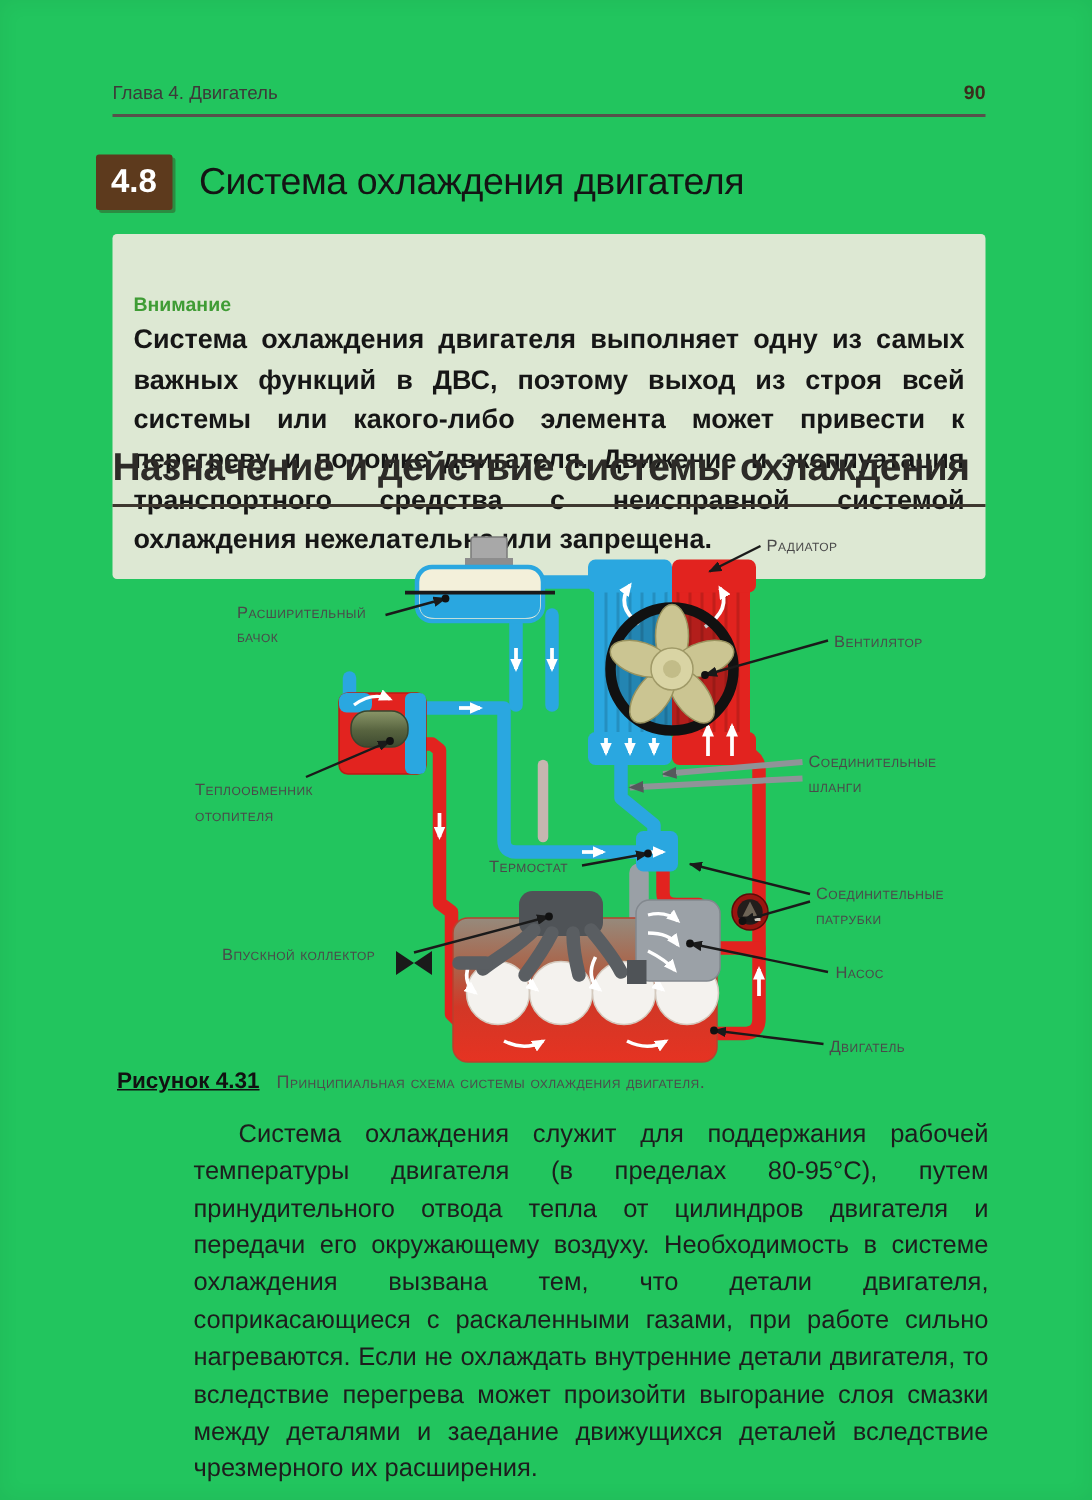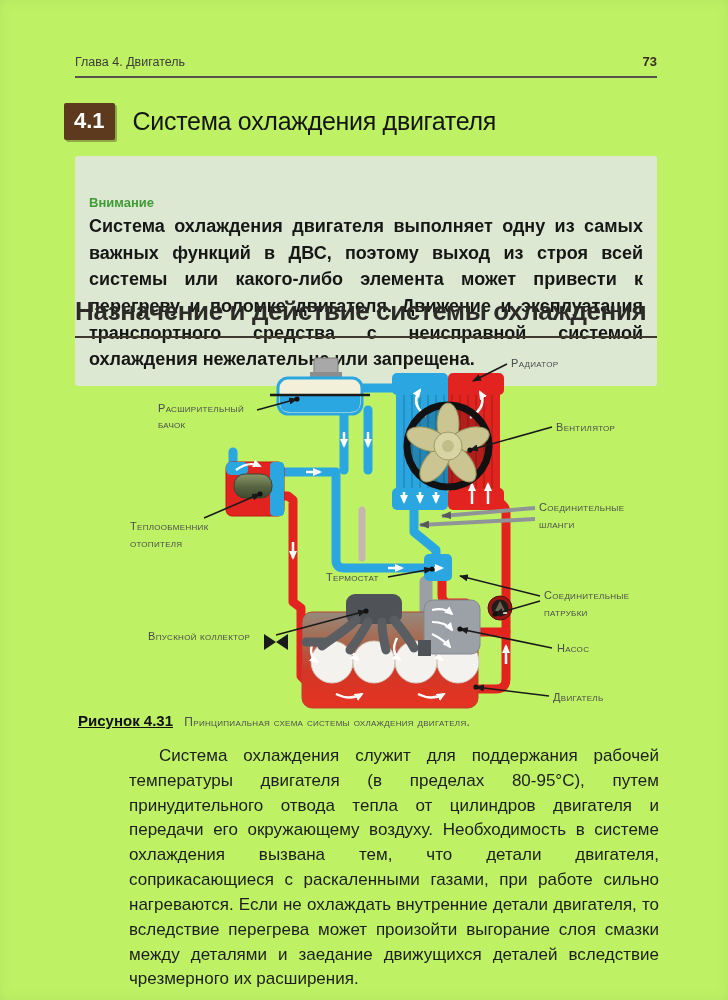--- a/index.html
+++ b/index.html
@@ -1,16 +1,16 @@
 <!DOCTYPE html>
 <html lang="ru"><head>
 <meta charset="utf-8">
 <style>
   html,body{margin:0;padding:0;background:#ececea;}
-  .page{position:relative;width:728px;height:1000px;background:#bef264;margin:0 auto;
+  .page{position:relative;width:728px;height:1000px;background:#22c55e;margin:0 auto;
         font-family:"Liberation Sans",sans-serif;color:#1c1c1c;overflow:hidden;
         box-shadow:inset 0 0 14px rgba(0,0,0,0.06);}
   
   .hdr{position:absolute;top:54px;left:75px;width:582px;display:flex;justify-content:space-between;
        align-items:flex-end;padding-bottom:7px;border-bottom:2px solid #57524b;}
   .hdr .chapter{font-size:12.5px;color:#3c3b39;}
   .hdr .pageno{font-size:13px;font-weight:bold;color:#3a2c1c;}
   
   .sect{position:absolute;top:103px;left:64px;display:flex;align-items:center;gap:18px;}
   .sect .numbox{background:#5d3a1d;color:#fff;font-size:22px;font-weight:bold;
@@ -35,25 +35,25 @@
   .para{position:absolute;top:744px;left:129px;width:530px;font-size:17px;line-height:1.46;
         text-align:justify;text-indent:30px;color:#1d1d1d;}
 </style>
 </head>
 <body>
 
 <div class="page">
 
   <div class="hdr">
     <span class="chapter">Глава 4. Двигатель</span>
-    <span class="pageno">73</span>
+    <span class="pageno">90</span>
   </div>
 
   <div class="sect">
-    <span class="numbox">4.1</span>
+    <span class="numbox">4.8</span>
     <span class="stitle">Система охлаждения двигателя</span>
   </div>
 
   <div class="warn">
     <div class="wtitle">Внимание</div>
     <div class="wtext">Система охлаждения двигателя выполняет одну из самых важных функций в ДВС, поэтому выход из строя всей системы или какого-либо элемента может привести к перегреву и поломке двигателя. Движение и эксплуатация транспортного средства с неисправной системой охлаждения нежелательна или запрещена.</div>
   </div>
 
   <div class="h2wrap">
     <div class="h2">Назначение и действие системы охлаждения</div>

